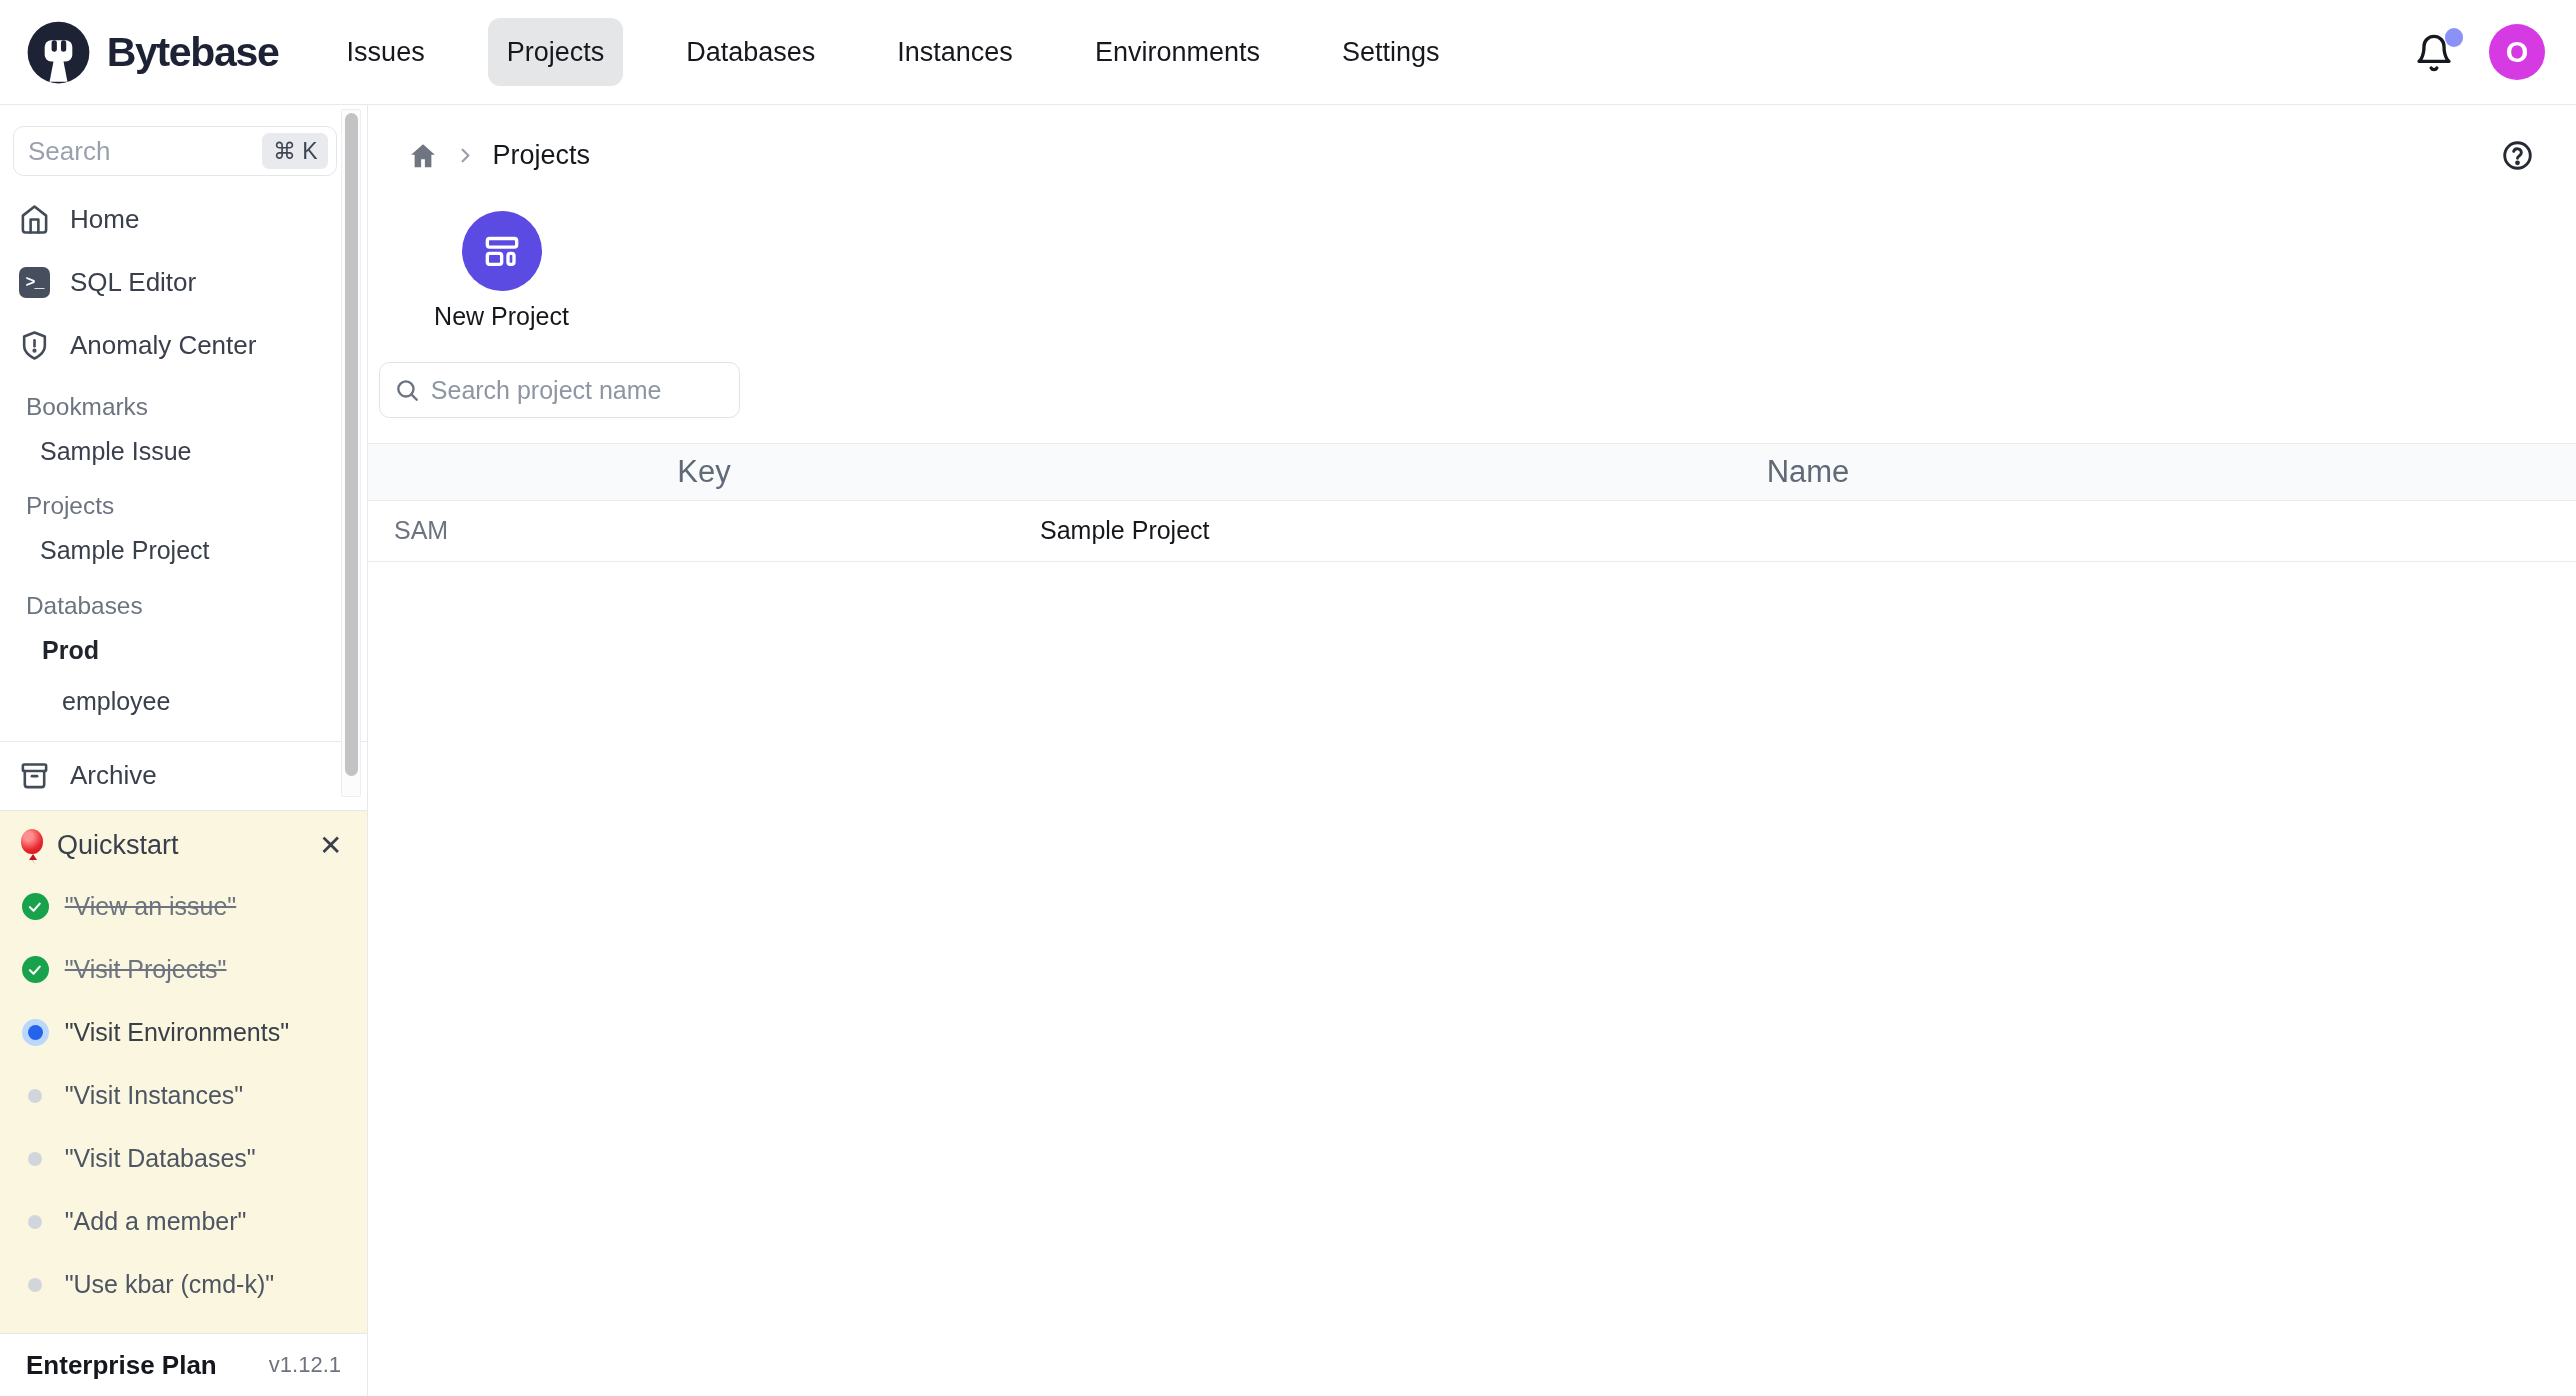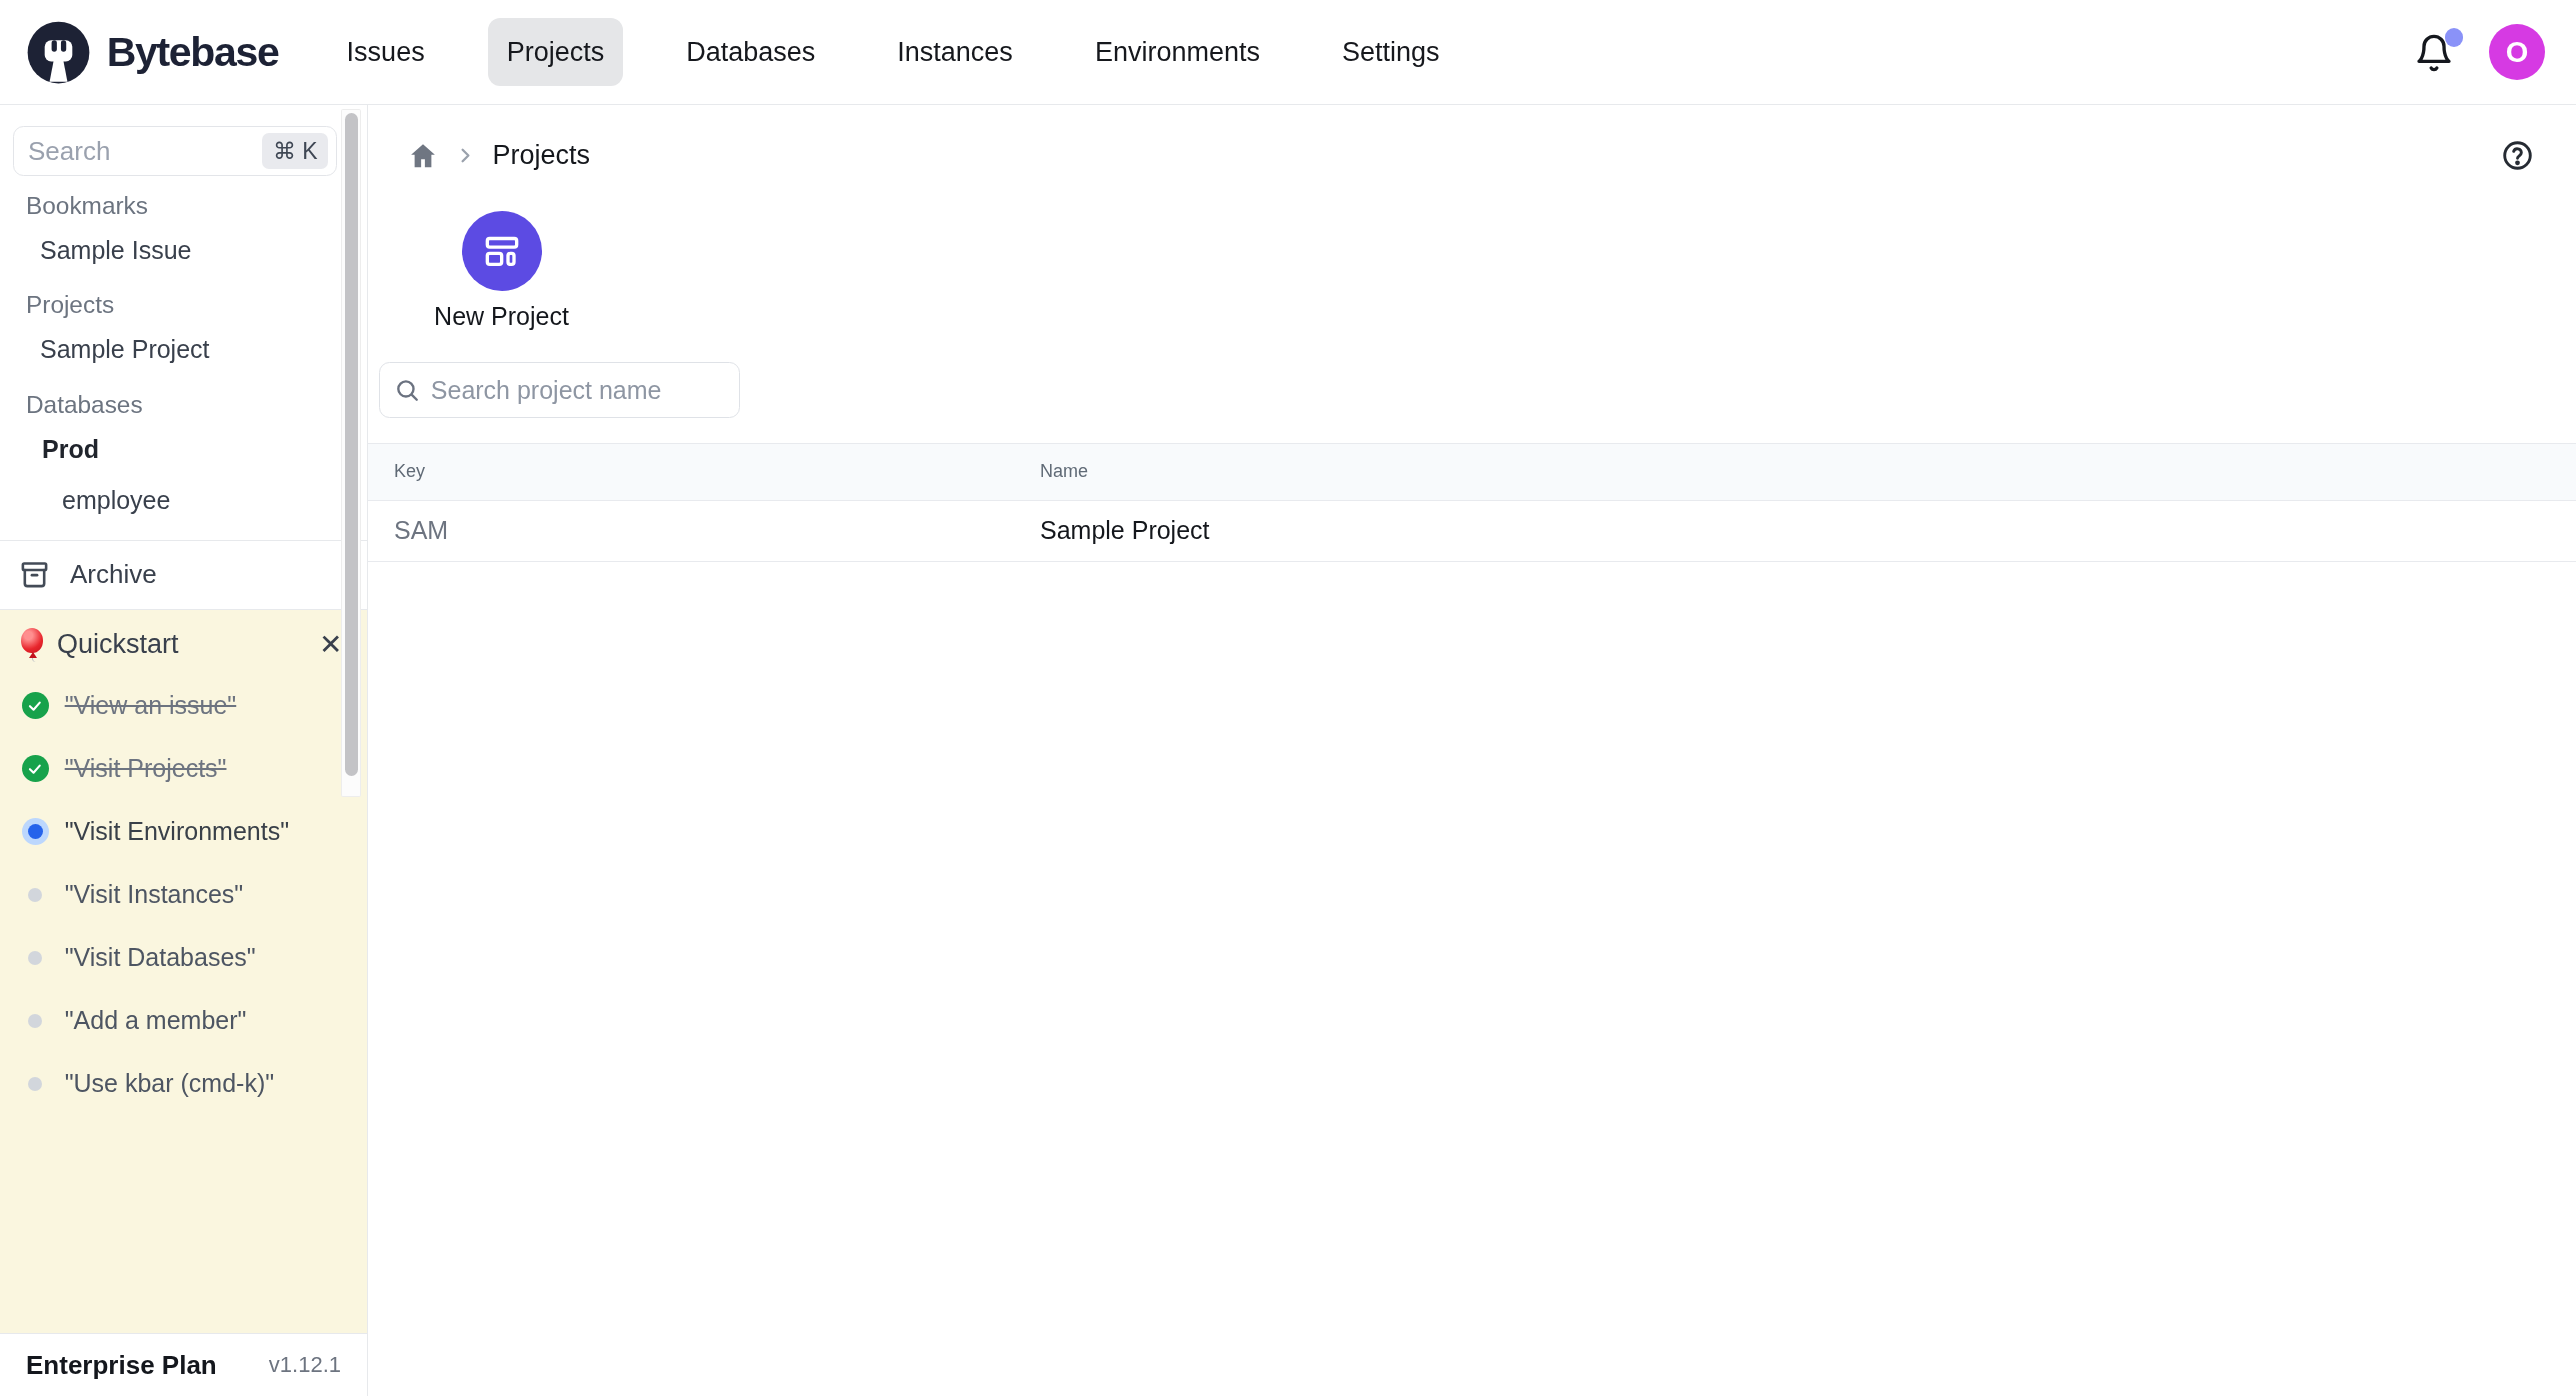--- a/index.html
+++ b/index.html
@@ -142,21 +142,21 @@
     border:none; outline:none; flex:1; font-size:25px; color:#39404c; min-width:0;
     font-family:inherit; background:transparent;
   }
   .proj-search input::placeholder { color:#8e96a3; }
 
   .proj-table { margin-top:24.4px; width:100%; }
   .thead {
     height:58px; background:#f8fafc; border-top:1.7px solid #e8eaee; border-bottom:1.7px solid #e8eaee;
     display:grid; grid-template-columns:646px 1fr; align-items:center;
   }
-  .thead .th { padding-left:26px; font-size:18px; font-weight:500; color:#606a76; }
+  .thead .th { padding-left:26px; font-size:31px; font-weight:500; color:#606a76;text-align:center; }
   .trow {
     height:61px; border-bottom:1.7px solid #e8eaee; display:grid; grid-template-columns:646px 1fr;
     align-items:center; cursor:pointer; background:#fff;
   }
   .trow .td-key { padding-left:26px; font-size:25px; color:#6d7480; }
   .trow .td-name { padding-left:26px; font-size:25px; color:#14171c; }
 
   svg { display:block; }
 </style>
 </head>
@@ -197,20 +197,41 @@
 
   <div class="shell">
 
     <aside class="sidebar">
 
       <div class="search-box">
         <input type="text" placeholder="Search" style="">
         <span class="kbd-badge">⌘ K</span>
       </div>
 
+      <ul class="side-nav">
+        <li>
+          <svg width="31" height="31" viewBox="0 0 24 24" fill="none" stroke="#434b57" stroke-width="2" stroke-linecap="round" stroke-linejoin="round">
+            <path d="m3 9 9-7 9 7v11a2 2 0 0 1-2 2H5a2 2 0 0 1-2-2z"></path>
+            <path d="M9 22V12h6v10"></path>
+          </svg>
+          <span>Home</span>
+        </li>
+        <li>
+          <span class="sqlicon">&gt;_</span>
+          <span>SQL Editor</span>
+        </li>
+        <li>
+          <svg width="31" height="31" viewBox="0 0 24 24" fill="none" stroke="#434b57" stroke-width="2" stroke-linecap="round" stroke-linejoin="round">
+            <path d="M12 22s8-3 8-10V5l-8-3-8 3v7c0 7 8 10 8 10z"></path>
+            <line x1="12" y1="8" x2="12" y2="12.5"></line>
+            <circle cx="12" cy="16" r="0.6" fill="#434b57"></circle>
+          </svg>
+          <span>Anomaly Center</span>
+        </li>
+      </ul>
 
       <div class="section-label">Bookmarks</div>
       <div class="sub-item">Sample Issue</div>
 
       <div class="section-label">Projects</div>
       <div class="sub-item">Sample Project</div>
 
       <div class="section-label">Databases</div>
       <div class="sub-item bold">Prod</div>
       <div class="sub-item indent">employee</div>

